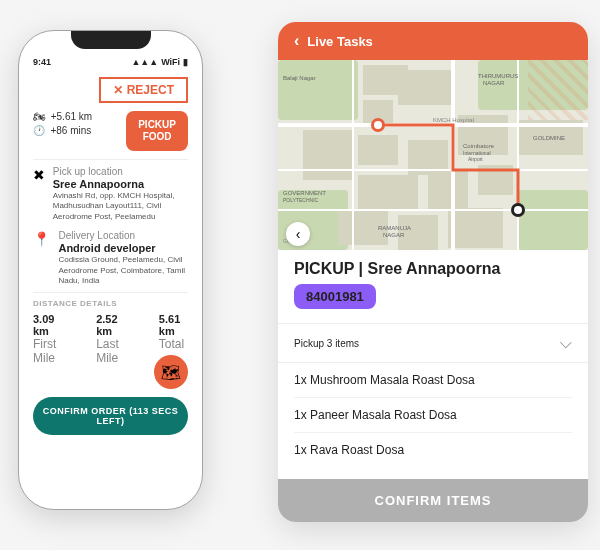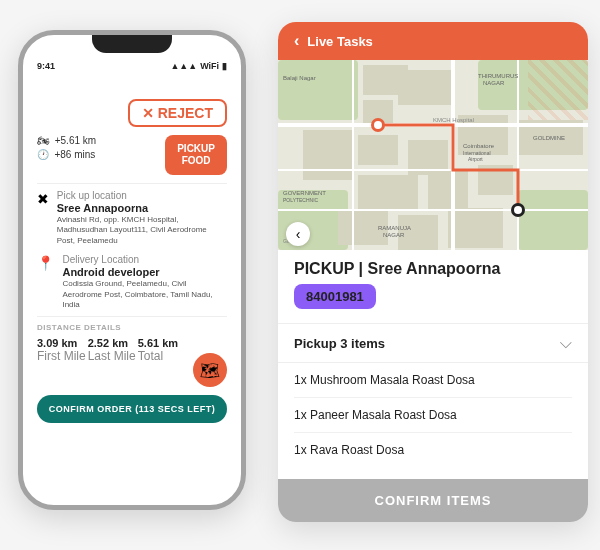--- a/index.html
+++ b/index.html
@@ -10,25 +10,25 @@
       font-family: 'Segoe UI', Arial, sans-serif;
       overflow: hidden;
       display: flex;
       align-items: center;
       justify-content: center;
       position: relative;
     }
 
     
     .phone {
-      width: 228px;
+      width: 185px;
       height: 480px;
       background: #fff;
       border-radius: 36px;
-      border: 5px solid #a3a3a3;
+      border: 1px solid #a3a3a3;
       position: absolute;
       left: 18px;
       top: 30px;
       overflow: hidden;
       box-shadow: 0 8px 30px rgba(0,0,0,0.15);
     }
 
     .phone-notch {
       width: 80px;
       height: 18px;
@@ -60,29 +60,28 @@
       display: flex;
       align-items: center;
       justify-content: flex-end;
       margin-bottom: 8px;
     }
 
     .reject-btn button {
       border: 2px solid #e8603c;
       color: #e8603c;
       background: #fff;
-      border-radius: 8px;
+      border-radius: 0;
       padding: 4px 12px;
-      font-size: 14px;
+      font-size: 12px;
       font-weight: 700;
       cursor: pointer;
       display: flex;
       align-items: center;
       gap: 4px;
-      margin-top: 18px;
     }
 
     .pickup-distance-row {
       display: flex;
       justify-content: space-between;
       align-items: flex-start;
       margin-bottom: 8px;
     }
 
     .pickup-meta {
@@ -163,21 +162,21 @@
     .distance-label {
       font-size: 8px;
       font-weight: 700;
       color: #aaa;
       letter-spacing: 0.5px;
       margin-bottom: 5px;
     }
 
     .distance-grid {
       display: flex;
-      gap: 2px;
+      gap: 28px;
     }
 
     .distance-item {
       display: flex;
       flex-direction: column;
     }
 
     .distance-value {
       font-size: 11px;
       font-weight: 700;
@@ -301,22 +300,22 @@
     .pickup-items-header {
       display: flex;
       justify-content: space-between;
       align-items: center;
       padding: 10px 16px;
       border-bottom: 1px solid #eee;
       cursor: pointer;
     }
 
     .pickup-items-title {
-      font-size: 13px;
-      font-weight: 700;
+      font-size: 10px;
+      font-weight: 400;
       color: #222;
     }
 
     .chevron-icon {
       font-size: 16px;
       color: #888;
     }
 
     .items-list {
       padding: 0 16px;

